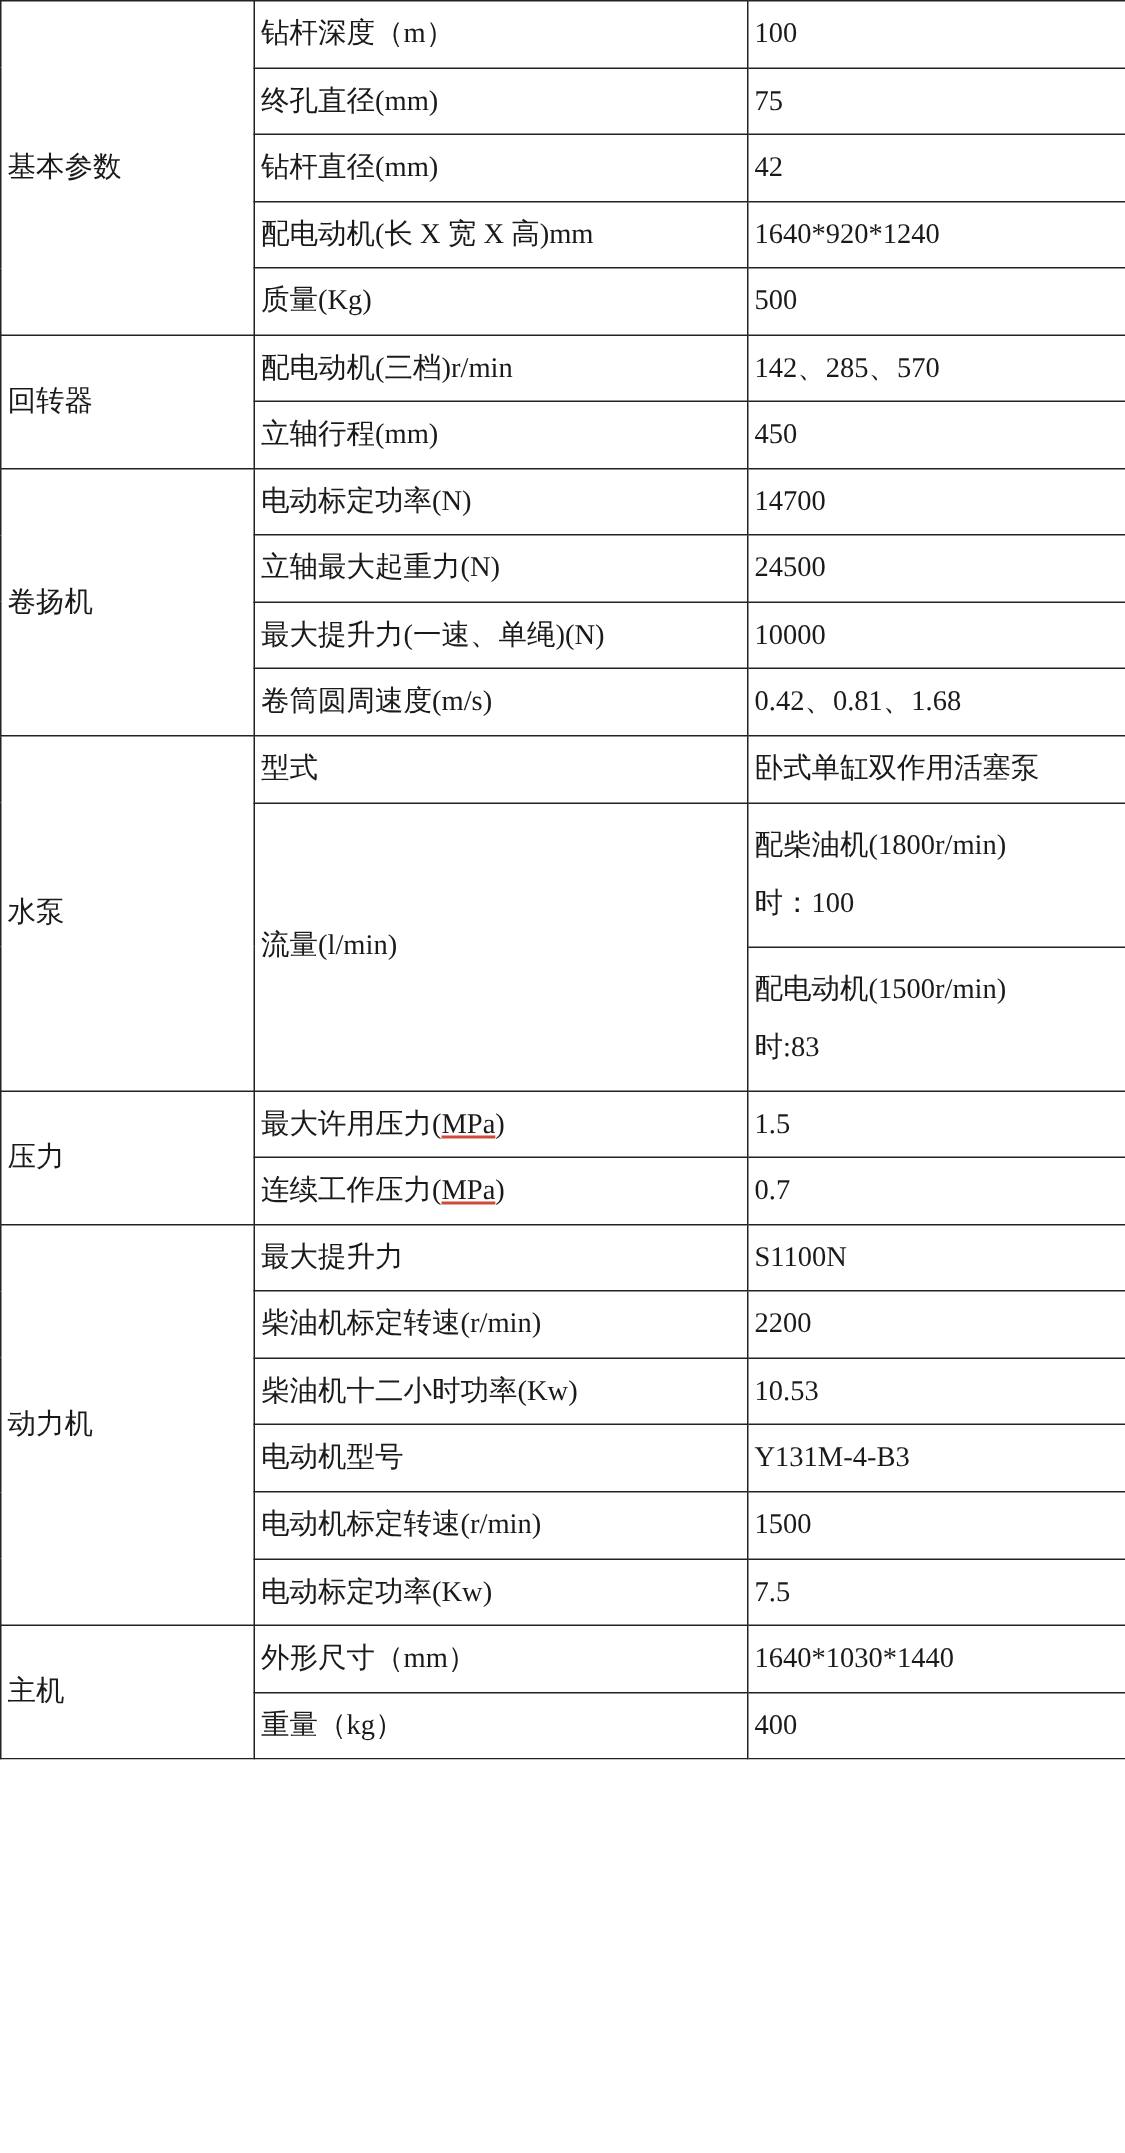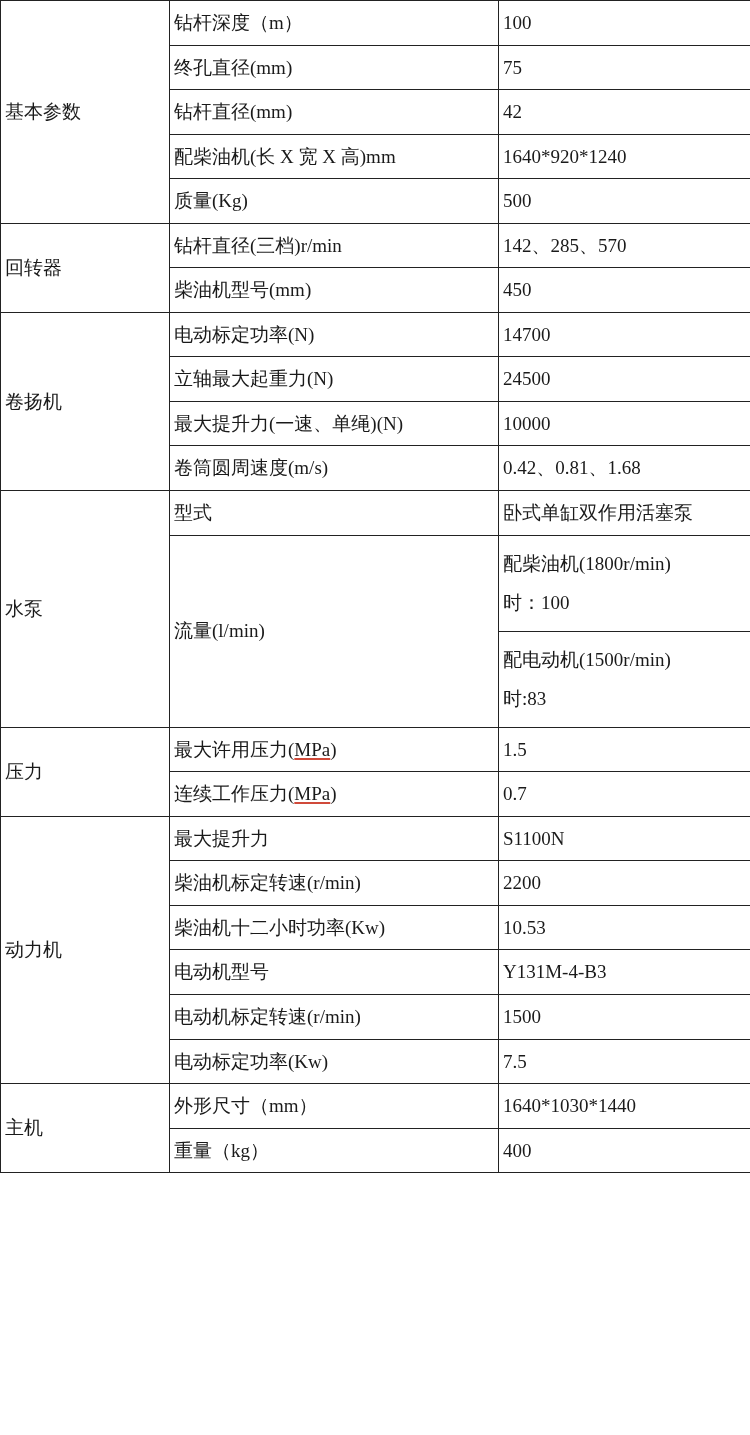--- a/index.html
+++ b/index.html
@@ -64,35 +64,35 @@
     </tr>
     <tr>
       <td class="param">终孔直径(mm)</td>
       <td class="value">75</td>
     </tr>
     <tr>
       <td class="param">钻杆直径(mm)</td>
       <td class="value">42</td>
     </tr>
     <tr>
-      <td class="param">配柴油机(长 X 宽 X 高)mm</td>
+      <td class="param">配电动机(长 X 宽 X 高)mm</td>
       <td class="value">1640*920*1240</td>
     </tr>
     <tr>
       <td class="param">质量(Kg)</td>
       <td class="value">500</td>
     </tr>
 
     <tr>
       <td class="group" rowspan="2">回转器</td>
-      <td class="param">钻杆直径(三档)r/min</td>
+      <td class="param">配电动机(三档)r/min</td>
       <td class="value">142、285、570</td>
     </tr>
     <tr>
-      <td class="param">柴油机型号(mm)</td>
+      <td class="param">立轴行程(mm)</td>
       <td class="value">450</td>
     </tr>
 
     <tr>
       <td class="group" rowspan="4">卷扬机</td>
       <td class="param">电动标定功率(N)</td>
       <td class="value">14700</td>
     </tr>
     <tr>
       <td class="param">立轴最大起重力(N)</td>

